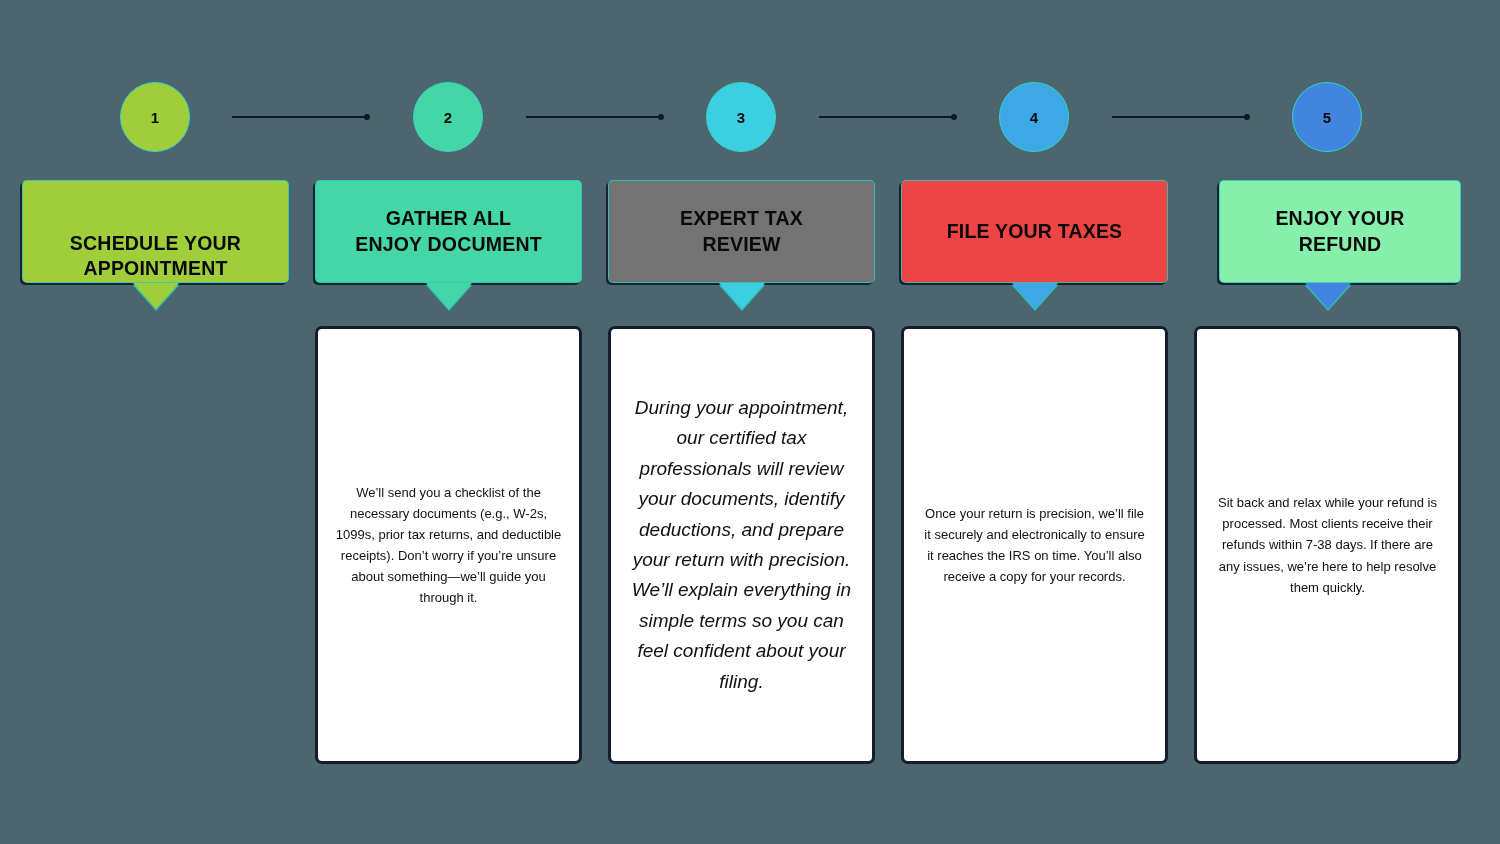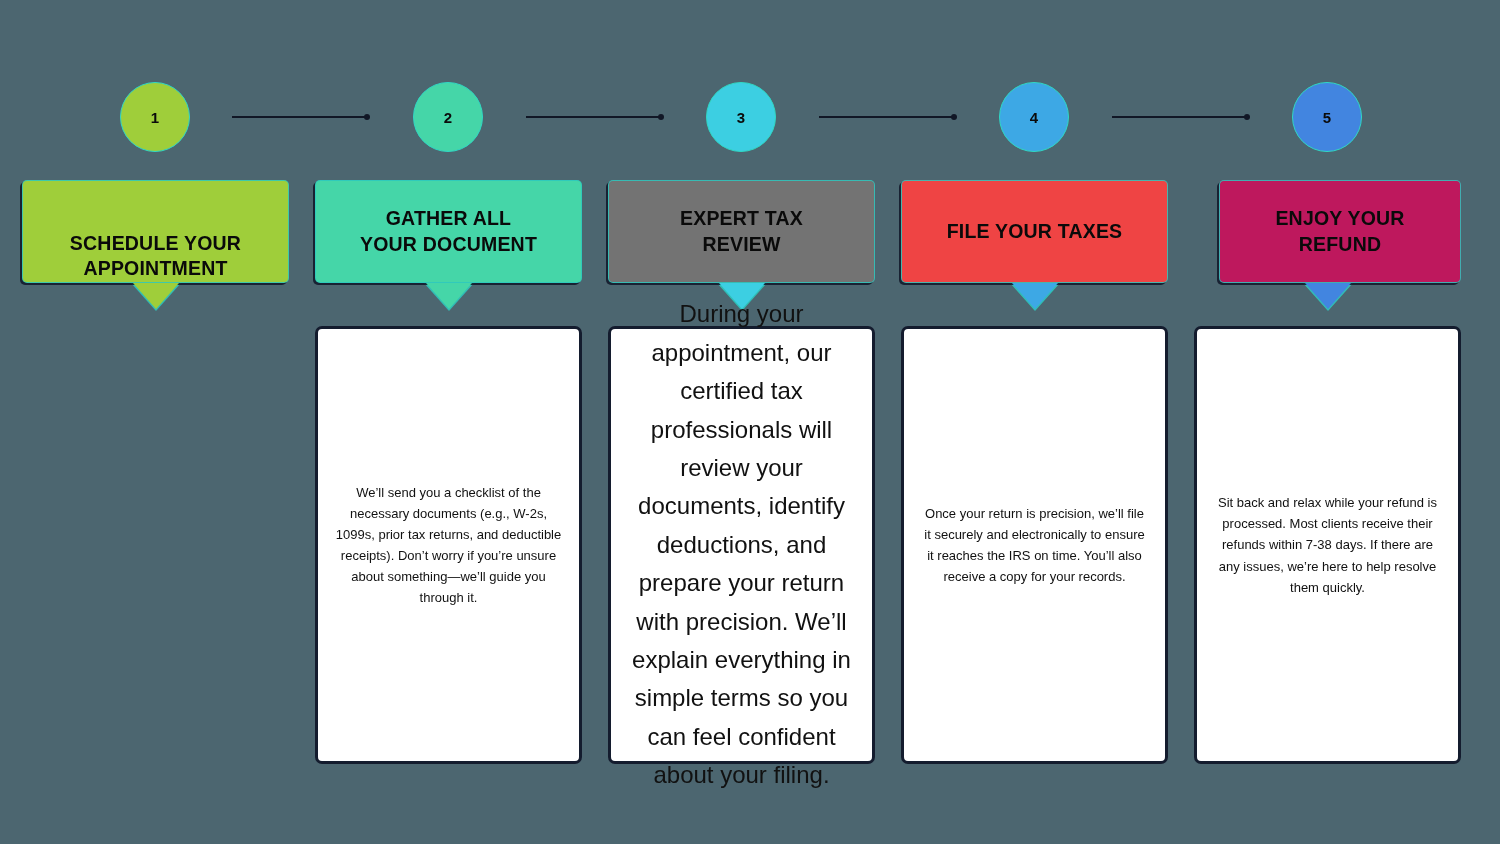--- a/index.html
+++ b/index.html
@@ -141,22 +141,23 @@
     justify-content: center;
     padding: 14px 16px;
   }
   .card-text {
     font-size: 13px;
     line-height: 1.62;
     color: #111111;
     text-align: center;
   }
   .card-text.dense {
-    font-size: 24px;
+    font-size: 19px;
     line-height: 1.60;
+    font-style: italic;
   }
 </style>
 </head>
 <body style="background: rgb(76, 102, 112);">
 
 <div id="infographic">
 
   <div class="number-row">
 
     <div class="num-circle" style="left: 120px; background: rgb(159, 206, 58);">
@@ -194,21 +195,21 @@
         </div>
         <div class="pointer-outline"></div>
         <div class="pointer" style="border-top-color: rgb(159, 206, 58);"></div>
       </div>
     </div>
 
     <div class="column">
       <div class="banner-wrap">
         <div class="banner" style="background: rgb(69, 214, 168);">
           <div class="banner-title">GATHER ALL
-YOUR DOCUMENT</div>
+ENJOY DOCUMENT</div>
         </div>
         <div class="pointer-outline"></div>
         <div class="pointer" style="border-top-color: rgb(69, 214, 168);"></div>
       </div>
       <div class="card">
         <div class="card-text">We’ll send you a checklist of the necessary documents (e.g., W-2s, 1099s, prior tax returns, and deductible receipts). Don’t worry if you’re unsure about something—we’ll guide you through it.</div>
       </div>
     </div>
 
     <div class="column">
@@ -233,21 +234,21 @@
         <div class="pointer-outline"></div>
         <div class="pointer" style="border-top-color: rgb(61, 168, 229);"></div>
       </div>
       <div class="card">
         <div class="card-text">Once your return is precision, we’ll file it securely and electronically to ensure it reaches the IRS on time. You’ll also receive a copy for your records.</div>
       </div>
     </div>
 
     <div class="column">
       <div class="banner-wrap">
-        <div class="banner" style="background: #be185d; margin-left: 25px;">
+        <div class="banner" style="background: #86efac; margin-left: 25px;">
           <div class="banner-title">ENJOY YOUR
 REFUND</div>
         </div>
         <div class="pointer-outline"></div>
         <div class="pointer" style="border-top-color: rgb(66, 133, 224);"></div>
       </div>
       <div class="card">
         <div class="card-text">Sit back and relax while your refund is processed. Most clients receive their refunds within 7-38 days. If there are any issues, we’re here to help resolve them quickly.</div>
       </div>
     </div>

